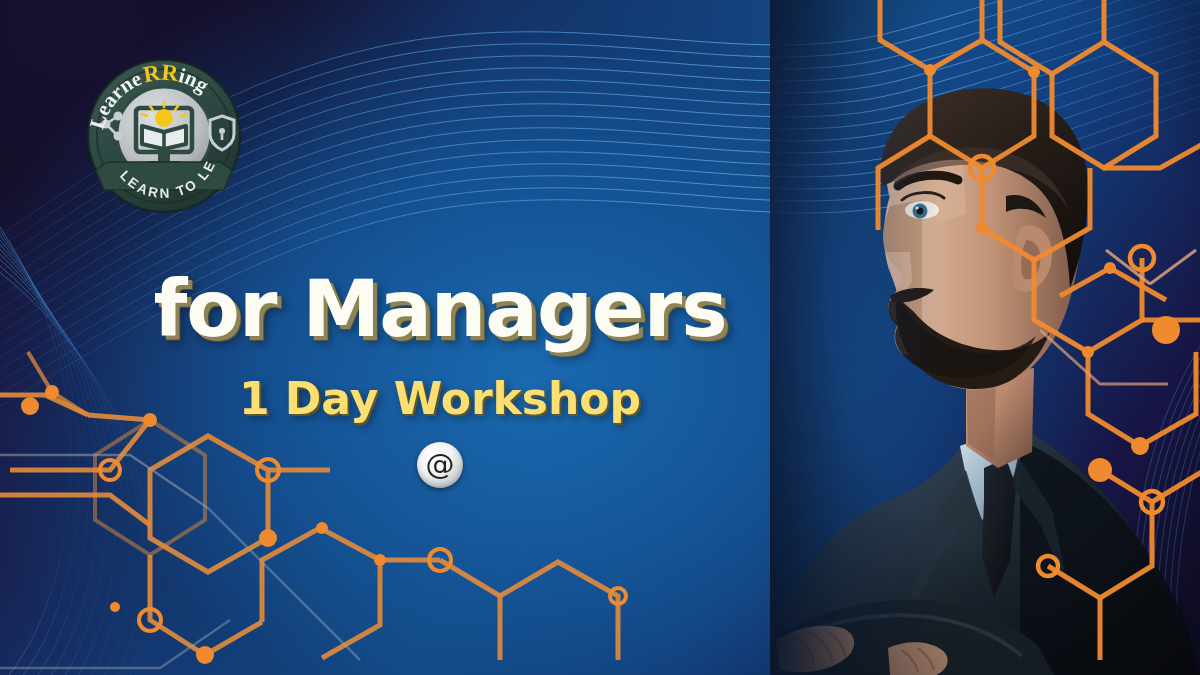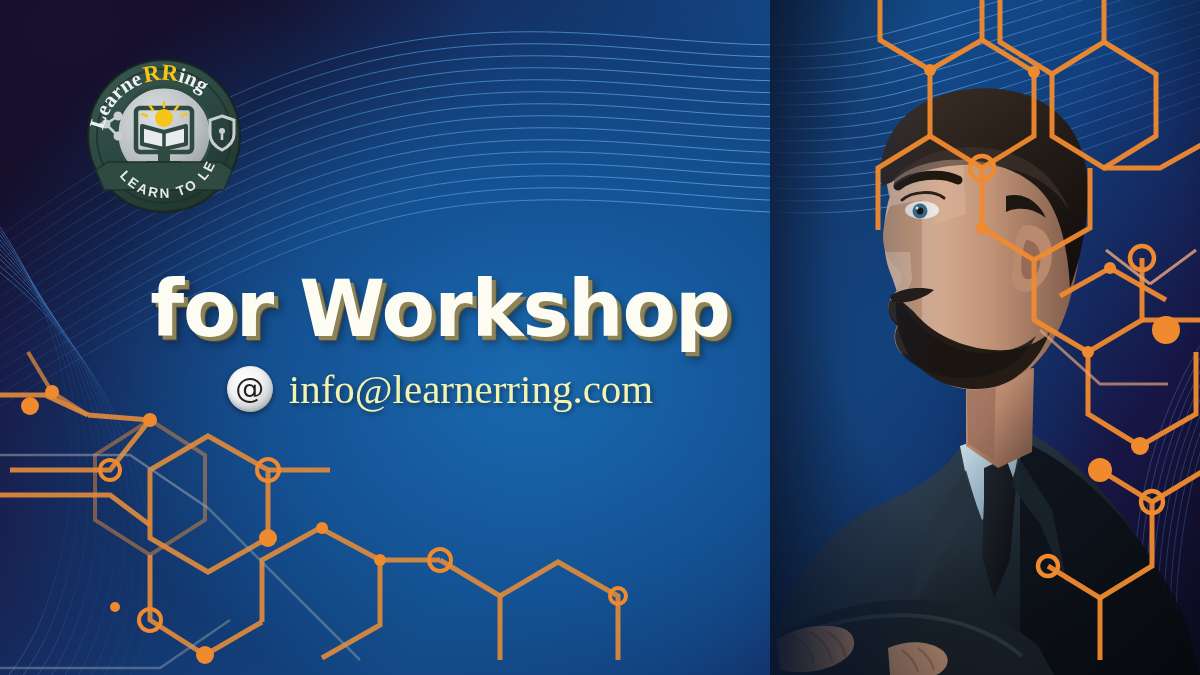--- a/index.html
+++ b/index.html
@@ -448,22 +448,22 @@
       <textPath href="#arcTop" startOffset="57%">ing</textPath>
     </text>
 
     <path d="M18,120 L30,112 L142,112 L154,120 L146,140 L26,140 Z" fill="#2e4a41" stroke="#1d3129" stroke-width="1.5"></path>
     <text font-family="'Liberation Sans', sans-serif" font-size="13.5" font-weight="700" fill="#e9ecee" letter-spacing="2.6">
       <textPath href="#arcBot" startOffset="13%">LEARN TO LEAD</textPath>
     </text>
   </svg>
 
   <div id="textblock">
-    <div class="title-line" id="title-line-2">for Workshop</div>
-
+    <div class="title-line" id="title-line-2">for Managers</div>
+
+    <div id="subtitle">1 Day Workshop</div>
 
     <div id="email-row">
       <span id="at-icon">@</span>
-      <span id="email-text">info@learnerring.com</span>
     </div>
   </div>
 
 </div>
 
 </body></html>

